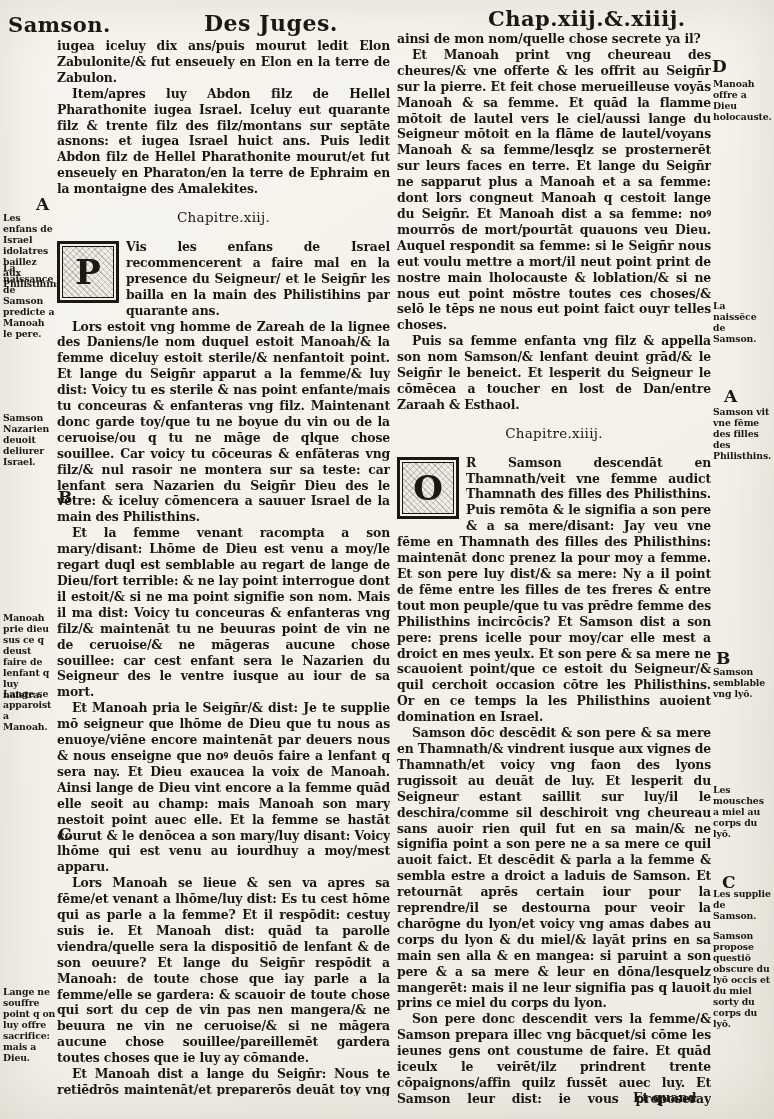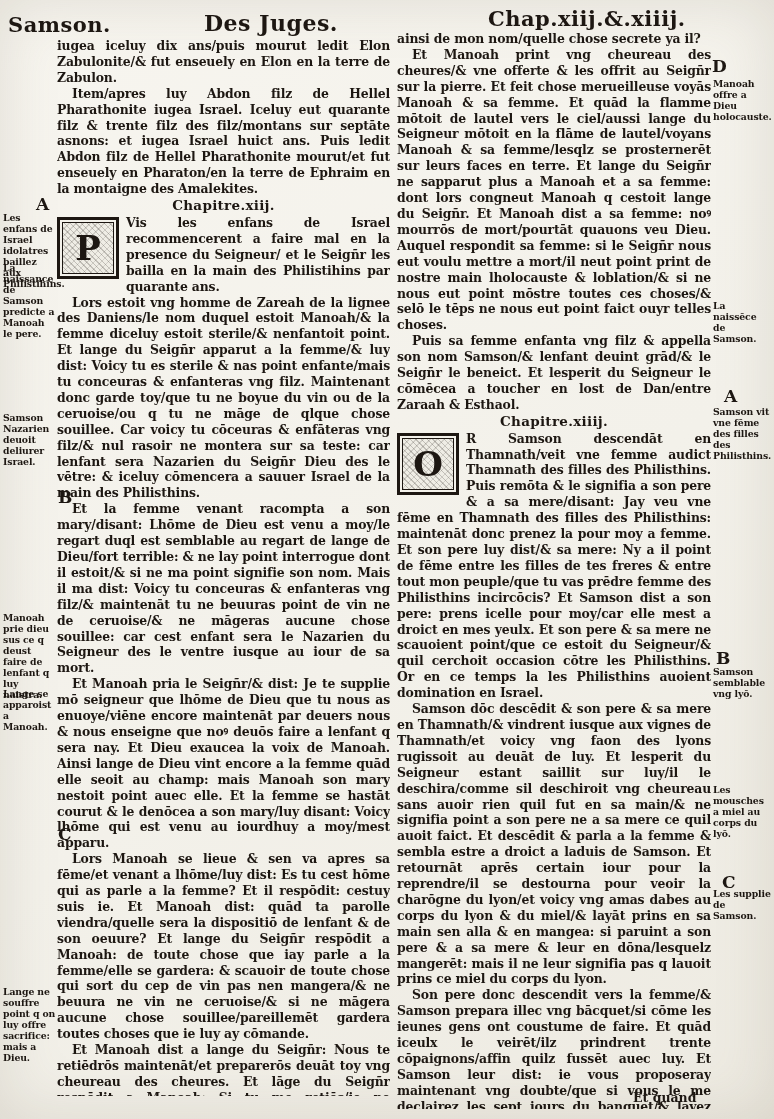--- a/index.html
+++ b/index.html
@@ -23,21 +23,21 @@
     font-size:12.4px;line-height:15.9px;
     font-weight:bold;
     letter-spacing:-0.15px;
     overflow:hidden;
   }
   .col p{margin:0;}
   .col p.ind{text-indent:15px;}
   .colL{left:57px;top:38px;width:333px;height:1058px;}
   .colR{left:397px;top:31px;width:314px;height:1078px;}
   .chap{
-    margin:1px 0;text-align:center;font-size:13.5px;font-weight:bold;
+    margin:13px 0;text-align:center;font-size:13.5px;font-weight:normal;
     letter-spacing:.3px;
   }
   .woodcut{
     float:left;
     width:56px;height:56px;
     margin:2px 7px 1px 0;
     border:3px solid #1d1712;
     box-shadow:inset 0 0 0 2px #f3f1ea, inset 0 0 0 3px #1d1712;
     background:
       repeating-linear-gradient(45deg,rgba(29,23,18,.22) 0 1px,transparent 1px 4px),
@@ -87,20 +87,21 @@
   <span class="mletter" style="left:724px;top:386px;">A</span>
   <span class="mletter" style="left:716px;top:648px;">B</span>
   <span class="mletter" style="left:722px;top:872px;">C</span>
 
   <div class="mn mnR" style="top:78px;">Manoah offre a Dieu holocauste.</div>
   <div class="mn mnR" style="top:300px;">La naissēce de Samson.</div>
   <div class="mn mnR" style="top:406px;">Samson vit vne fēme des filles des Philisthins.</div>
   <div class="mn mnR" style="top:666px;">Samson semblable vng lyō.</div>
   <div class="mn mnR" style="top:784px;">Les mousches a miel au corps du lyō.</div>
   <div class="mn mnR" style="top:888px;">Les supplie de Samson.</div>
+  <div class="mn mnR" style="top:930px;">Samson propose questiō obscure du lyō occis et du miel sorty du corps du lyō.</div>
 
   <div class="col colL">
     <p>iugea iceluy dix ans/puis mourut ledit Elon Zabulonite/&amp; fut enseuely en Elon en la terre de Zabulon.</p>
     <p class="ind">Item/apres luy Abdon filz de Hellel Pharathonite iugea Israel. Iceluy eut quarante filz &amp; trente filz des filz/montans sur septāte asnons: et iugea Israel huict ans. Puis ledit Abdon filz de Hellel Pharathonite mourut/et fut enseuely en Pharaton/en la terre de Ephraim en la montaigne des Amalekites.</p>
     <h3 class="chap">Chapitre.xiij.</h3>
     <p><span class="woodcut">P</span><span>Vis les enfans de Israel recommencerent a faire mal en la presence du Seigneur/ et le Seigñr les bailla en la main des Philistihins par quarante ans.</span></p>
     <p class="ind">Lors estoit vng homme de Zareah de la lignee des Daniens/le nom duquel estoit Manoah/&amp; la femme diceluy estoit sterile/&amp; nenfantoit point. Et lange du Seigñr apparut a la femme/&amp; luy dist: Voicy tu es sterile &amp; nas point enfante/mais tu conceuras &amp; enfanteras vng filz. Maintenant donc garde toy/que tu ne boyue du vin ou de la ceruoise/ou q tu ne māge de qlque chose souillee. Car voicy tu cōceuras &amp; enfāteras vng filz/&amp; nul rasoir ne montera sur sa teste: car lenfant sera Nazarien du Seigñr Dieu des le vētre: &amp; iceluy cōmencera a sauuer Israel de la main des Philisthins.</p>
     <p class="ind">Et la femme venant racompta a son mary/disant: Lhōme de Dieu est venu a moy/le regart duql est semblable au regart de lange de Dieu/fort terrible: &amp; ne lay point interrogue dont il estoit/&amp; si ne ma point signifie son nom. Mais il ma dist: Voicy tu conceuras &amp; enfanteras vng filz/&amp; maintenāt tu ne beuuras point de vin ne de ceruoise/&amp; ne māgeras aucune chose souillee: car cest enfant sera le Nazarien du Seigneur des le ventre iusque au iour de sa mort.</p>
     <p class="ind">Et Manoah pria le Seigñr/&amp; dist: Je te supplie mō seigneur que lhōme de Dieu que tu nous as enuoye/viēne encore maintenāt par deuers nous &amp; nous enseigne que noꝰ deuōs faire a lenfant q sera nay. Et Dieu exaucea la voix de Manoah. Ainsi lange de Dieu vint encore a la femme quād elle seoit au champ: mais Manoah son mary nestoit point auec elle. Et la femme se hastāt courut &amp; le denōcea a son mary/luy disant: Voicy lhōme qui est venu au iourdhuy a moy/mest apparu.</p>
     <p class="ind">Lors Manoah se lieue &amp; sen va apres sa fēme/et venant a lhōme/luy dist: Es tu cest hōme qui as parle a la femme? Et il respōdit: cestuy suis ie. Et Manoah dist: quād ta parolle viendra/quelle sera la dispositiō de lenfant &amp; de son oeuure? Et lange du Seigñr respōdit a Manoah: de toute chose que iay parle a la femme/elle se gardera: &amp; scauoir de toute chose qui sort du cep de vin pas nen mangera/&amp; ne beuura ne vin ne ceruoise/&amp; si ne māgera aucune chose souillee/pareillemēt gardera toutes choses que ie luy ay cōmande.</p>

